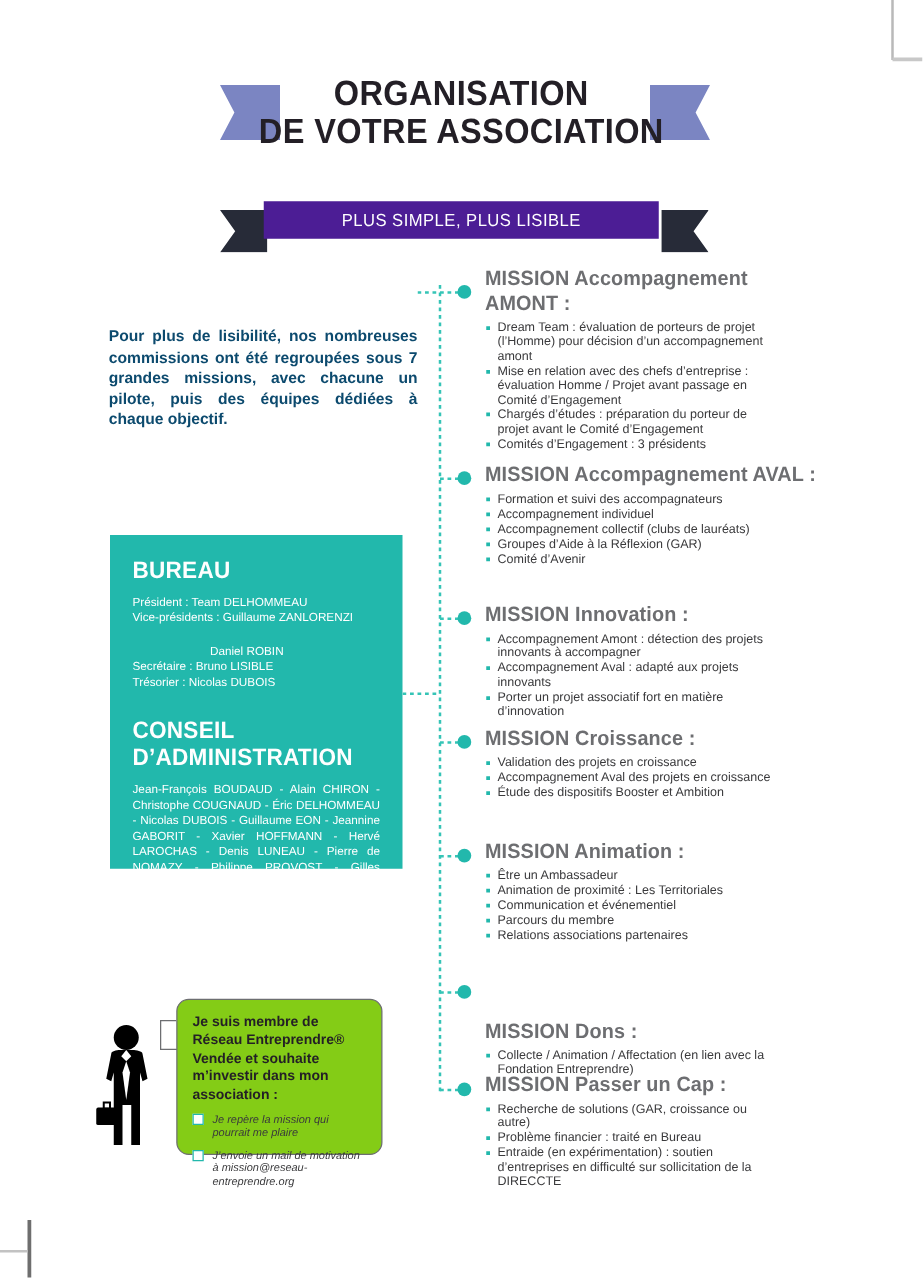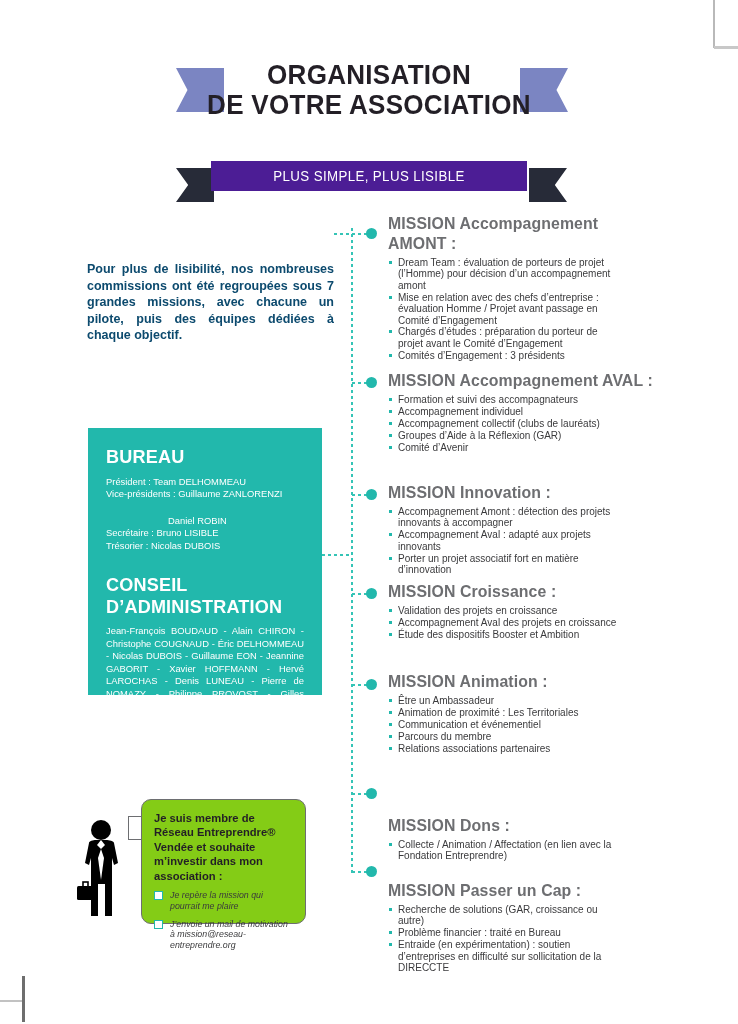--- a/index.html
+++ b/index.html
@@ -202,21 +202,21 @@
   </ul>
 </div>
 
 <div class="mission" style="top:781px; width:248px;margin-top:34px;">
   <h3>MISSION Dons :</h3>
   <ul>
     <li>Collecte / Animation / Affectation (en lien avec la Fondation Entreprendre)</li>
   </ul>
 </div>
 
-<div class="mission" style="top:880px; width:235px;">
+<div class="mission" style="top:858px; width:235px;">
   <h3>MISSION Passer un Cap :</h3>
   <ul>
     <li>Recherche de solutions (GAR, croissance ou autre)</li>
     <li>Problème financier : traité en Bureau</li>
     <li>Entraide (en expérimentation) : soutien d’entreprises en difficulté sur sollicitation de la DIRECCTE</li>
   </ul>
 </div>
 
 <svg class="person" viewBox="0 0 56 100">
   <circle cx="25" cy="12" r="10" fill="#000000"></circle>

